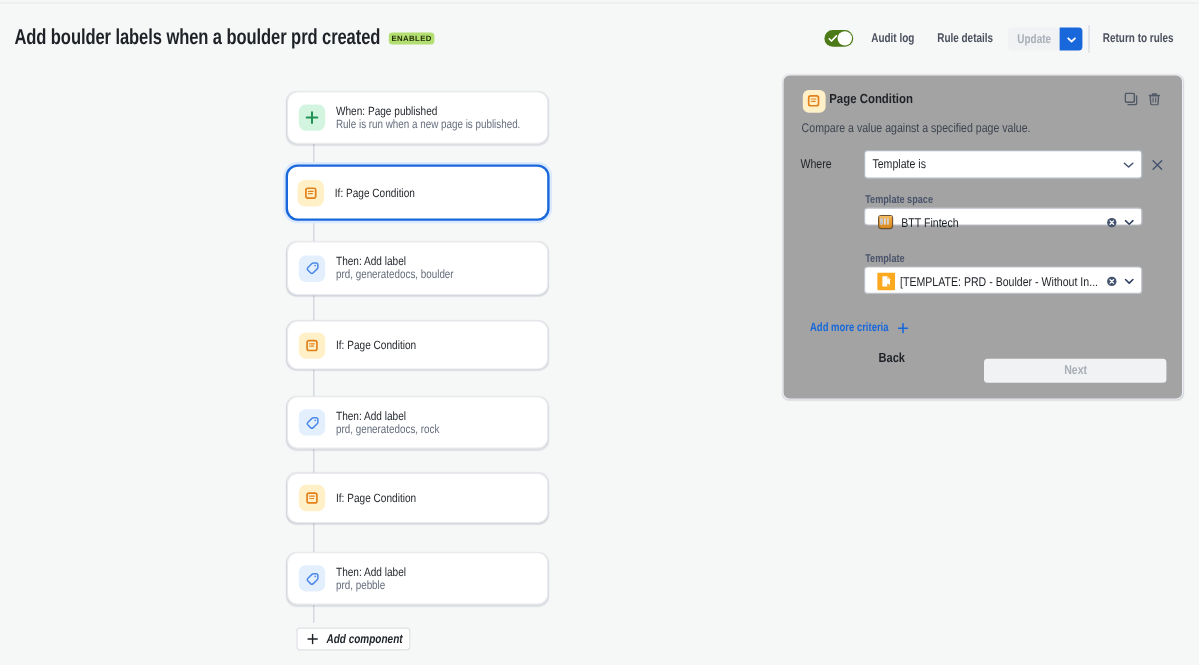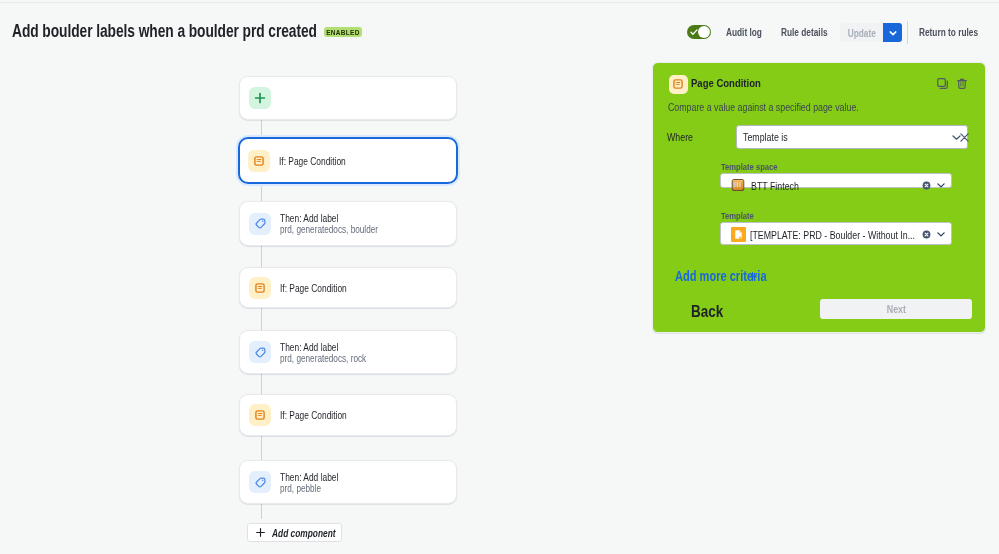--- a/index.html
+++ b/index.html
@@ -53,46 +53,46 @@
   .nsub { font-size:10px; color:#646c7b; line-height:11px; margin-top:0px; transform:scaleX(0.82);
           transform-origin:left center; white-space:nowrap; }
   .connector { position:absolute; left:22px; width:1px; background:#cdd0d6; z-index:0; }
   .addcomp { position:absolute; left:8px; height:19px; width:95px; border:1px solid #dfe1e6; border-radius:3px; background:#fff;
              display:flex; align-items:center; padding-left:8px; font-size:10.5px;
              font-weight:bold; color:#1e2227; }
   .addcomp span { transform:scaleX(0.795); transform-origin:left center; display:inline-block;
                   margin-left:7px; white-space:nowrap; }
 
   
-  .panel { position:absolute; left:652px; top:62px; width:334px; height:271px; background:#84cc16;
+  .panel { position:absolute; left:652px; top:62px; width:334px; height:271px; background:#a3a3a3;
            border:1px solid #edeef1; border-radius:6px;
            box-shadow:0 1px 1px rgba(9,30,66,0.09), 0 0 1px rgba(9,30,66,0.09); }
   .p-icon { position:absolute; left:15.5px; top:11.5px; width:19px; height:19px; border-radius:5px; background:#fff0c7;
             display:flex; align-items:center; justify-content:center; }
   .p-title { position:absolute; left:37.5px; top:13px; font-size:11px; font-weight:bold; color:#1e2227;
              line-height:14px; transform:scaleX(0.865); transform-origin:left center; white-space:nowrap; }
   .p-copy { position:absolute; left:284px; top:12px; }
   .p-trash { position:absolute; left:304px; top:11.5px; }
   .p-desc { position:absolute; left:668px; top:100px; font-size:10.5px; color:#3d4450; line-height:14px;
             transform:scaleX(0.84); transform-origin:left center; white-space:nowrap; }
   .p-where { position:absolute; left:667px; top:130px; font-size:10.5px; color:#1e2227; line-height:14px;
              transform:scaleX(0.84); transform-origin:left center; white-space:nowrap; }
   .sel-box { position:absolute; background:#fff; border:1px solid #b2b8c2; border-radius:3px;
              display:flex; align-items:center; }
   .sel-box.light { border:1px solid #bdc1c9; }
   .sel-val { font-size:10.5px; color:#1e2227; white-space:nowrap; transform:scaleX(0.84);
              transform-origin:left center; }
   .fld-label { position:absolute; font-size:9.5px; color:#49536a; font-weight:bold; line-height:11px;
                transform:scaleX(0.80); transform-origin:left center; white-space:nowrap; }
-  .addcrit { position:absolute; left:675px; top:268px; font-size:14px; font-weight:bold; color:#1868db;
+  .addcrit { position:absolute; left:675px; top:268px; font-size:10px; font-weight:bold; color:#1868db;
              display:flex; align-items:center; white-space:nowrap; }
   .addcrit span { transform:scaleX(0.79); transform-origin:left center; display:inline-block;
                   width:69px; }
-  .backbtn { position:absolute; left:688px; top:302px; width:110px; height:20px; display:flex;
-             align-items:center; justify-content:flex-start; font-size:16px; font-weight:bold; color:#1e2227; }
+  .backbtn { position:absolute; left:688px; top:289px; width:110px; height:20px; display:flex;
+             align-items:center; justify-content:center; font-size:11px; font-weight:bold; color:#1e2227; }
   .nextbtn { position:absolute; left:820px; top:299px; width:152px; height:20px; background:#f1f2f4; border-radius:3px;
              display:flex; align-items:center; justify-content:center; font-size:10.5px; font-weight:bold; color:#a8aeb8; }
   .backbtn span, .nextbtn span { transform:scaleX(0.84); display:inline-block; }
   .ic-btn { position:absolute; display:flex; align-items:center; justify-content:center; }
 </style>
 </head>
 <body>
 
 <div class="topline"></div>
 
@@ -121,20 +121,24 @@
   <div class="vsep"></div>
   <div class="hlink" style="left:919px;top:25px">Return to rules</div>
 </div>
 
 <div id="flow">
     <div class="node" style="top: 0px; height: 44px;">
       <div class="nicon" style="background:#d3f5e0">
         <svg width="12" height="12" viewBox="0 0 12 12">
           <path d="M6 1.6v8.8M1.6 6h8.8" stroke="#1f9254" stroke-width="1.7" stroke-linecap="round"></path>
         </svg>
+      </div>
+      <div class="ntext">
+        <div class="ntitle">When: Page published</div>
+        <div class="nsub">Rule is run when a new page is published.</div>
       </div>
     </div>
     <div class="node sel" style="top: 62px; height: 45px;">
       <div class="nicon" style="background:#fff0c7">
         <svg width="12" height="12" viewBox="0 0 12 12">
           <rect x="1.9" y="1.9" width="8.2" height="8.2" rx="1.7" fill="none" stroke="#e2801a" stroke-width="1.4"></rect>
           <path d="M4.05 4.5h0.2M5.2 4.5h2.7M4.05 6.4h0.2M5.2 6.4h2.1" stroke="#e2801a" stroke-width="1" stroke-linecap="round"></path>
         </svg>
       </div>
       <div class="ntext">
@@ -236,21 +240,21 @@
       <path d="M1.5 2.9h7l-.45 6.5a1 1 0 0 1-1 0.95H2.95a1 1 0 0 1-1-0.95z" fill="none" stroke="#525a67" stroke-width="1.15" stroke-linejoin="round"></path>
       <path d="M3.9 4.5v3.6M6.1 4.5v3.6" stroke="#525a67" stroke-width="0.95" stroke-linecap="round"></path>
     </svg>
   </div>
 
 </div>
 
 <div class="p-desc">Compare a value against a specified page value.</div>
 <div class="p-where">Where</div>
 
-<div class="sel-box" style="left:736px;top:125px;width:232px;height:24px;padding-left:6px">
+<div class="sel-box" style="left:720px;top:125px;width:232px;height:24px;padding-left:6px">
   <span class="sel-val">Template is</span>
   <svg style="position:absolute;left:215px;top:8.5px" width="9" height="5" viewBox="0 0 9 5">
     <path d="M1 1 L4.5 4.2 L8 1" fill="none" stroke="#44546f" stroke-width="1.25" stroke-linecap="round" stroke-linejoin="round"></path>
   </svg>
 </div>
 <div class="ic-btn" style="left:957px;top:130px;width:14px;height:14px">
   <svg width="9" height="9" viewBox="0 0 9 9">
     <path d="M0.9 0.9 L8.1 8.1 M8.1 0.9 L0.9 8.1" stroke="#44546f" stroke-width="1.2" stroke-linecap="round"></path>
   </svg>
 </div>

